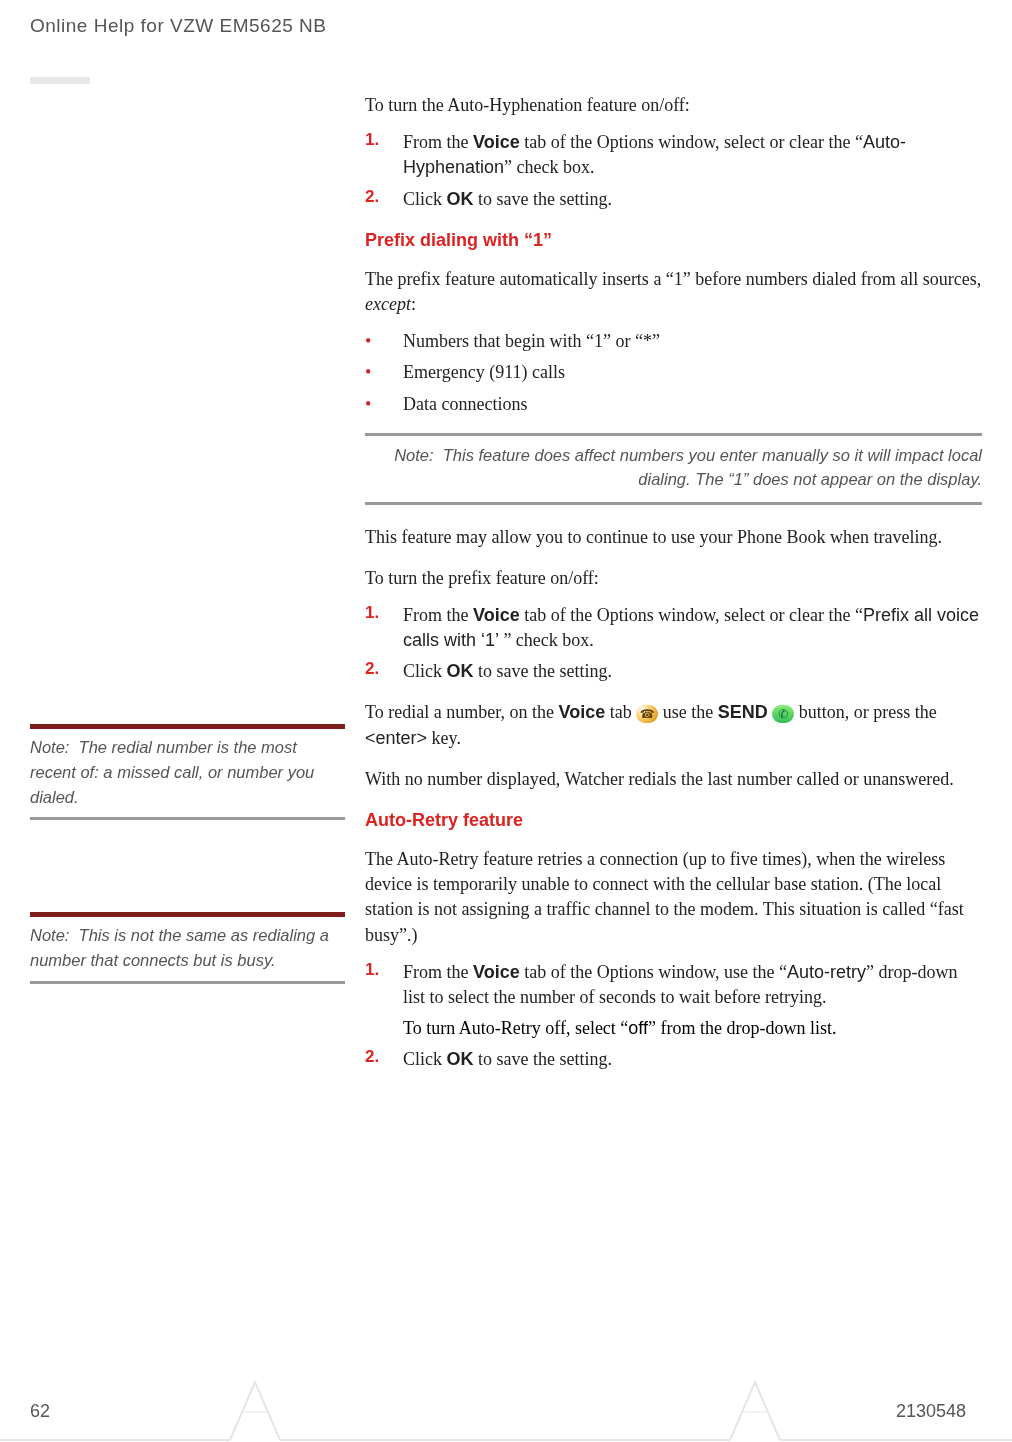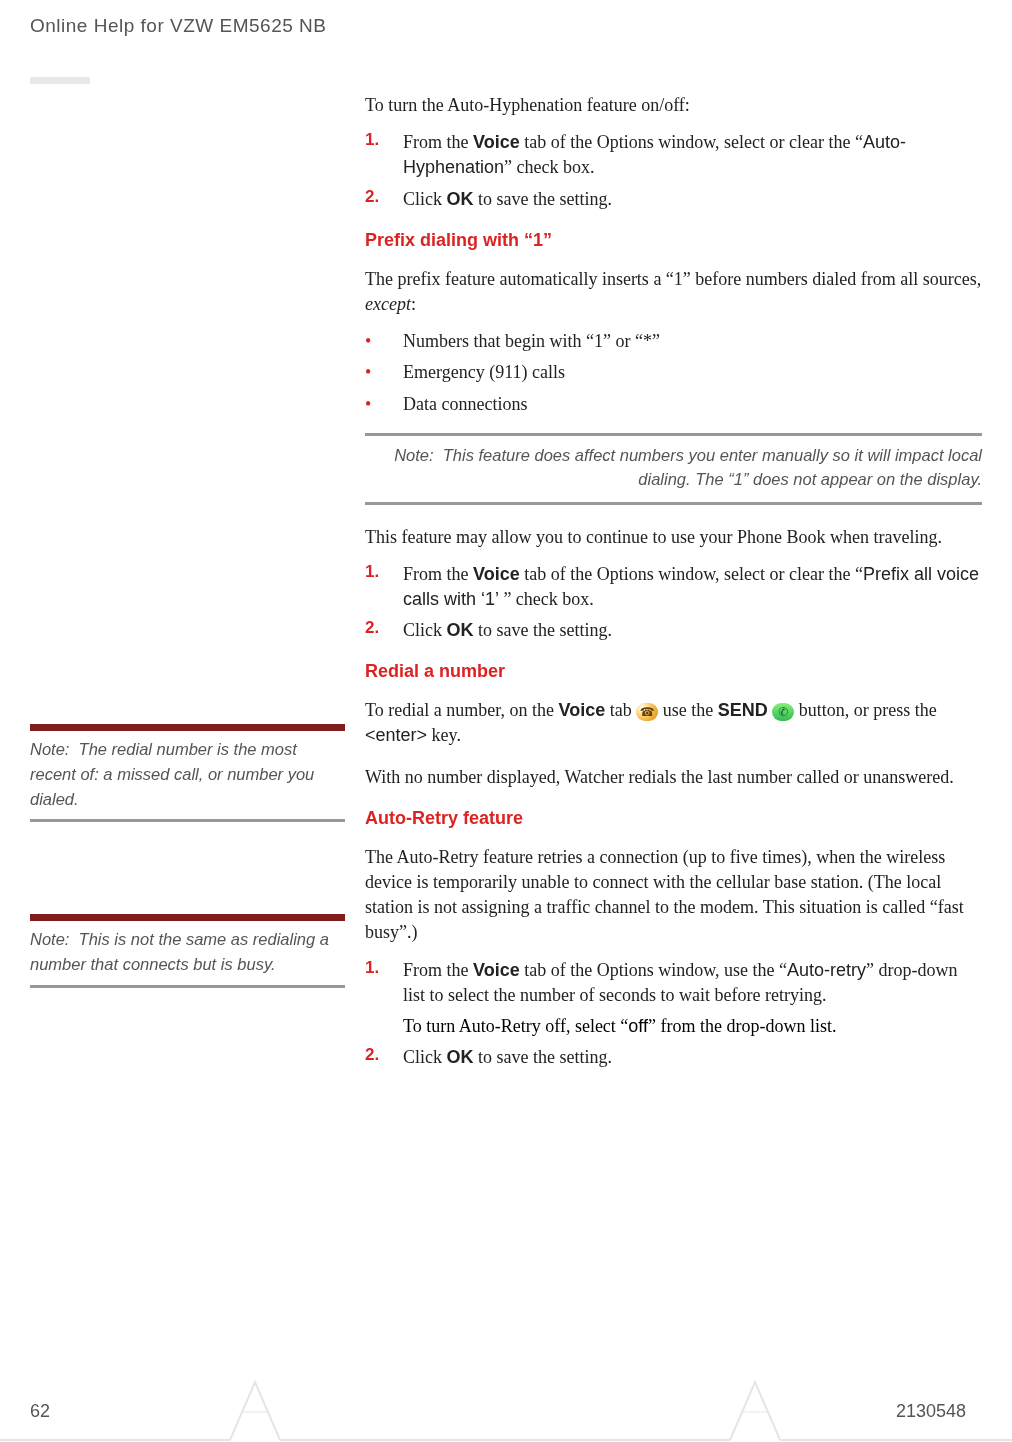--- a/index.html
+++ b/index.html
@@ -36,21 +36,21 @@
     margin-bottom: 640px;
   }
   .main {
     flex: 1;
   }
   .side-note {
     font-family: Arial, Helvetica, sans-serif;
     font-style: italic;
     font-size: 16.5px;
     color: #555;
-    border-top: 7px solid #7f1d1d;
+    border-top: 5px solid #7f1d1d;
     border-bottom: 3px solid #999;
     padding: 6px 0 8px 0;
     line-height: 1.5;
   }
   .side-note-2 {
     margin-top: 92px;
   }
   p {
     margin: 16px 0 12px 0;
     font-size: 18px;
@@ -210,32 +210,32 @@
           <div class="dot">•</div>
           <div class="b-body">Emergency (911) calls</div>
         </div>
       <div class="b-item">
           <div class="dot">•</div>
           <div class="b-body">Data connections</div>
         </div>
     </div>
     <div class="note-block">Note:&nbsp; This feature does affect numbers you enter manually so it will impact local dialing. The “1” does not appear on the display.</div>
     <p>This feature may allow you to continue to use your Phone Book when traveling.</p>
+    <p>To turn the prefix feature on/off:</p>
     <div class="ol-list">
       <div class="ol-item">
         <div class="ol-num">1.</div>
         <div class="ol-body"><span>From the </span><span class="b">Voice</span><span> tab of the Options window, select or clear the “</span><span class="ui">Prefix all voice calls with ‘1’ </span><span>” check box.</span></div>
       </div>
       <div class="ol-item">
         <div class="ol-num">2.</div>
         <div class="ol-body"><span>Click </span><span class="b">OK</span><span> to save the setting.</span></div>
       </div>
     </div>
 
-    <div class="section-h">Redial a number</div>
     <p><span>To redial a number, on the </span><span class="b">Voice</span><span> tab </span><span class="icon icon-voice">☎</span><span> use the </span><span class="b">SEND</span> <span class="icon icon-send">✆</span><span> button, or press the </span><span class="ui">&lt;enter&gt;</span><span> key.</span></p>
     <p>With no number displayed, Watcher redials the last number called or unanswered.</p>
 
     <div class="section-h">Auto-Retry feature</div>
     <p>The Auto-Retry feature retries a connection (up to five times), when the wireless device is temporarily unable to connect with the cellular base station. (The local station is not assigning a traffic channel to the modem. This situation is called “fast busy”.)</p>
     <div class="ol-list">
       <div class="ol-item">
         <div class="ol-num">1.</div>
         <div class="ol-body"><span>From the </span><span class="b">Voice</span><span> tab of the Options window, use the “</span><span class="ui">Auto-retry</span><span>” drop-down list to select the number of seconds to wait before retrying.</span></div>
       </div>

